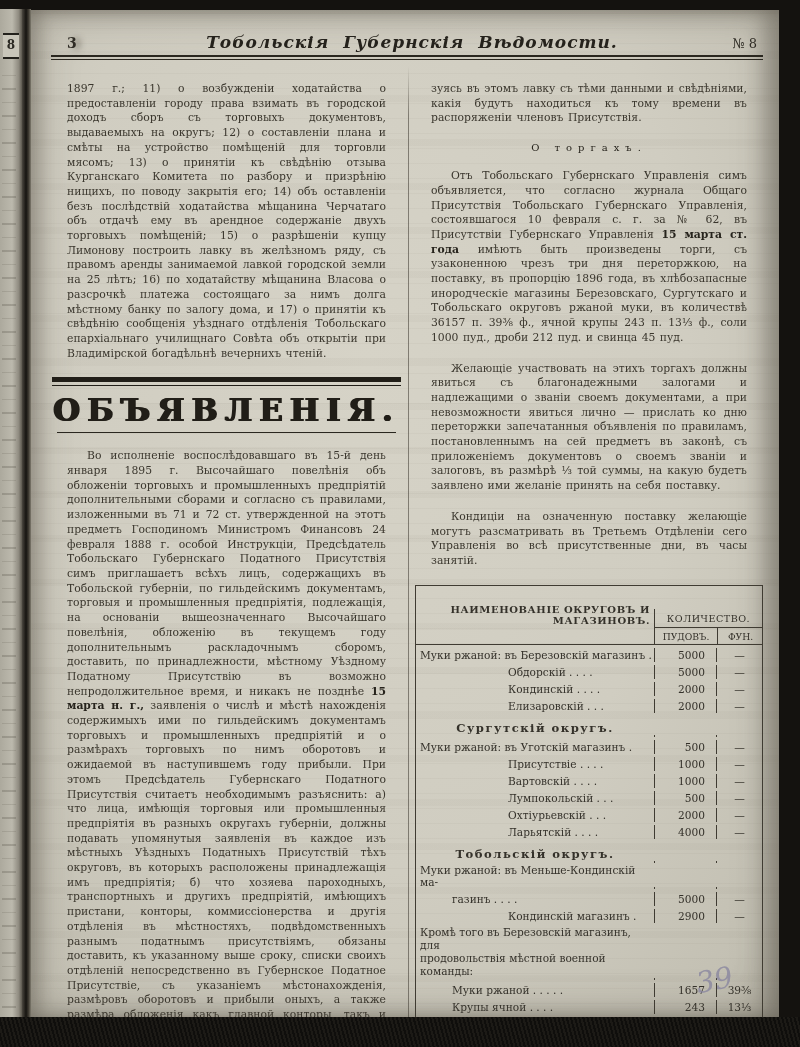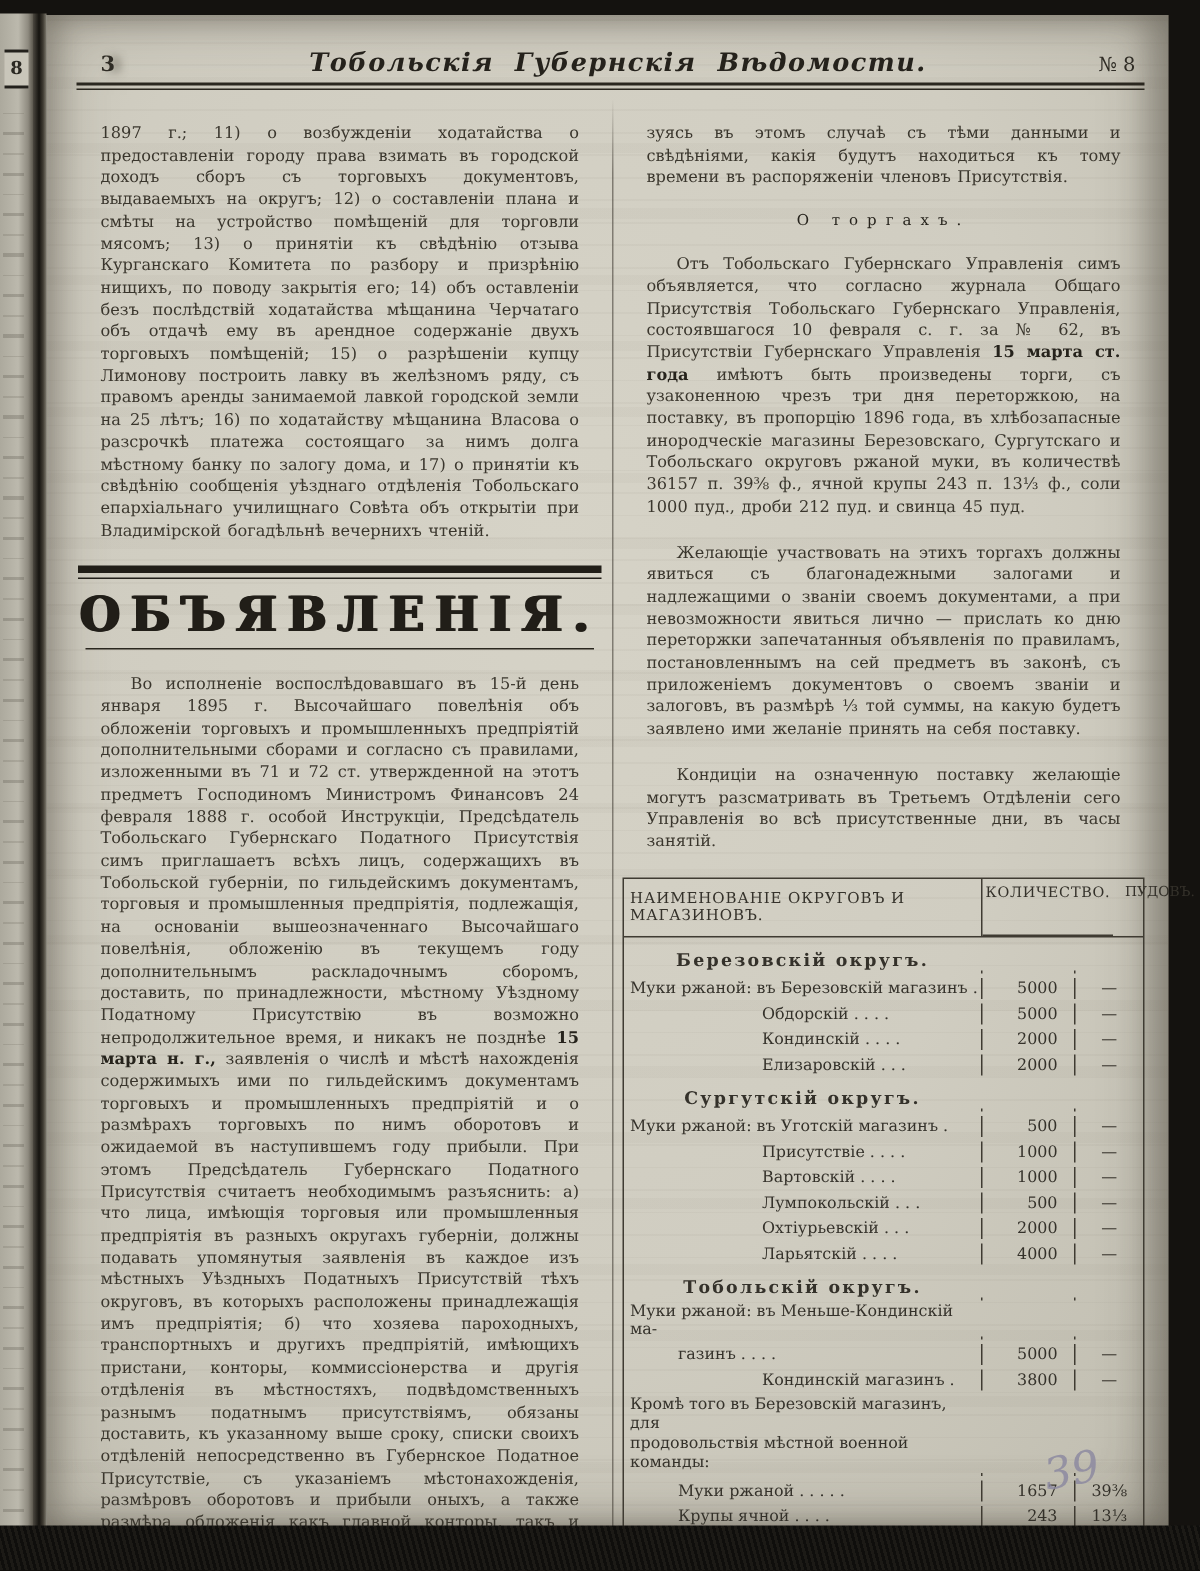--- a/index.html
+++ b/index.html
@@ -53,23 +53,23 @@
   .ann-title{text-align:center;font-weight:bold;font-size:31px;letter-spacing:7px;color:#211e18;
         margin:6px 0 4px 0;transform:scaleY(1.04);
         text-shadow:.8px 0 0 #211e18,-.8px 0 0 #211e18;}
   .rule-thin{border-top:1.2px solid #2a271f;margin:0 6px 8px 6px;}
   
   .torgi-h{text-align:center;font-weight:normal;font-size:10px;letter-spacing:6px;color:#26231c;
         margin:10px 0 9px 0;}
   
   .gtable{margin-top:11px;border:1.4px solid #3f3b32;font-size:10.6px;color:#34312a;}
   .t-head{display:grid;grid-template-columns:1fr 108px;border-bottom:1.2px solid #3f3b32;}
-  .t-head-name{display:flex;align-items:center;justify-content:center;text-align:left;
-        font-size:10px;letter-spacing:.6px;padding:8px 4px;}
-  .t-head-qty{border-left:1.2px solid #3f3b32;display:flex;}
+  .t-head-name{display:flex;align-items:center;justify-content:center;text-align:right;
+        font-size:10px;letter-spacing:.6px;padding:8px 4px;font-weight:bold;}
+  .t-head-qty{border-left:1.2px solid #3f3b32;display:flex;flex-direction:column;margin-top:23px;}
   .t-qty-top{text-align:center;font-size:9.6px;letter-spacing:.5px;padding:4px 2px 3px 2px;
         border-bottom:1px solid #3f3b32;}
   .t-qty-sub{display:grid;grid-template-columns:62px 46px;flex:1;}
   .t-qty-sub span{text-align:center;font-size:9.2px;padding:3px 0 2px 0;}
   .t-qty-sub span + span{border-left:1px solid #3f3b32;}
   .t-row{display:grid;grid-template-columns:1fr 62px 46px;min-height:17px;align-items:end;}
   .t-label{padding:1px 2px 1px 4px;}
   .t-label.ind1{padding-left:92px;}
   .t-label.ind2{padding-left:36px;}
   .t-label.ind3{padding-left:150px;}
@@ -119,46 +119,41 @@
           </div>
           <div>
               <p class="body-p indent"><span>Во исполненіе воспослѣдовавшаго въ 15-й день января 1895 г. Высочайшаго повелѣнія объ обложеніи торговыхъ и промышленныхъ предпріятій дополнительными сборами и согласно съ правилами, изложенными въ 71 и 72 ст. утвержденной на этотъ предметъ Господиномъ Министромъ Финансовъ 24 февраля 1888 г. особой Инструкціи, Предсѣдатель Тобольскаго Губернскаго Податного Присутствія симъ приглашаетъ всѣхъ лицъ, содержащихъ въ Тобольской губерніи, по гильдейскимъ документамъ, торговыя и промышленныя предпріятія, подлежащія, на основаніи вышеозначеннаго Высочайшаго повелѣнія, обложенію въ текущемъ году дополнительнымъ раскладочнымъ сборомъ, доставить, по принадлежности, мѣстному Уѣздному Податному Присутствію въ возможно непродолжительное время, и никакъ не позднѣе </span><span class="bseg">15 марта н. г.,</span><span> заявленія о числѣ и мѣстѣ нахожденія содержимыхъ ими по гильдейскимъ документамъ торговыхъ и промышленныхъ предпріятій и о размѣрахъ торговыхъ по нимъ оборотовъ и ожидаемой въ наступившемъ году прибыли. При этомъ Предсѣдатель Губернскаго Податного Присутствія считаетъ необходимымъ разъяснить: а) что лица, имѣющія торговыя или промышленныя предпріятія въ разныхъ округахъ губерніи, должны подавать упомянутыя заявленія въ каждое изъ мѣстныхъ Уѣздныхъ Податныхъ Присутствій тѣхъ округовъ, въ которыхъ расположены принадлежащія имъ предпріятія; б) что хозяева пароходныхъ, транспортныхъ и другихъ предпріятій, имѣющихъ пристани, конторы, коммиссіонерства и другія отдѣленія въ мѣстностяхъ, подвѣдомственныхъ разнымъ податнымъ присутствіямъ, обязаны доставить, къ указанному выше сроку, списки своихъ отдѣленій непосредственно въ Губернское Податное Присутствіе, съ указаніемъ мѣстонахожденія, размѣровъ оборотовъ и прибыли оныхъ, а также размѣра обложенія какъ главной конторы, такъ и каждаго изъ сихъ отдѣленій въ предшествовавшій годъ; в) что заявленія о размѣрахъ годовыхъ оборотовъ и ожидаемой прибыли по предпріятіямъ должны быть составлены со всею возможною правильностью и точностью, въ видахъ устраненія какъ нареканій и жалобъ со стороны прочихъ плательщиковъ раскладочнаго сбора, такъ и необходимости для Податныхъ Присутствій вновь провѣрять эти заявленія предоставленными имъ въ законѣ способами, и г) что въ случаѣ непоступленія отъ кого-либо изъ плательщиковъ раскладочнаго сбора заявленій о размѣрахъ оборотовъ и прибылей по содержимымъ ими предпріятіямъ, мѣстныя Податныя Присутствія, при производствѣ раскладки сбора, поставлены будутъ въ необходимость сами опредѣлять обороты и прибыли по тѣмъ предпріятіямъ, о которыхъ не будетъ подано заявленій, сообра-</span></p>
             </div>
         </div>
 
         <div class="col-div"></div>
 
         <div class="col-r">
           <div>
-              <p class="body-p">зуясь въ этомъ случаѣ съ тѣми данными и свѣдѣніями, какія будутъ находиться къ тому времени въ распоряженіи членовъ Присутствія.</p>
+              <p class="body-p">зуясь въ этомъ лавку съ тѣми данными и свѣдѣніями, какія будутъ находиться къ тому времени въ распоряженіи членовъ Присутствія.</p>
             </div>
           <div class="torgi-h">О торгахъ.</div>
           <div>
               <p class="body-p indent"><span>Отъ Тобольскаго Губернскаго Управленія симъ объявляется, что согласно журнала Общаго Присутствія Тобольскаго Губернскаго Управленія, состоявшагося 10 февраля с. г. за № 62, въ Присутствіи Губернскаго Управленія </span><span class="bseg">15 марта ст. года</span><span> имѣютъ быть произведены торги, съ узаконенною чрезъ три дня переторжкою, на поставку, въ пропорцію 1896 года, въ хлѣбозапасные инородческіе магазины Березовскаго, Сургутскаго и Тобольскаго округовъ ржаной муки, въ количествѣ 36157 п. 39⅜ ф., ячной крупы 243 п. 13⅓ ф., соли 1000 пуд., дроби 212 пуд. и свинца 45 пуд.</span></p>
               <p class="body-p indent">Желающіе участвовать на этихъ торгахъ должны явиться съ благонадежными залогами и надлежащими о званіи своемъ документами, а при невозможности явиться лично — прислать ко дню переторжки запечатанныя объявленія по правиламъ, постановленнымъ на сей предметъ въ законѣ, съ приложеніемъ документовъ о своемъ званіи и залоговъ, въ размѣрѣ ⅓ той суммы, на какую будетъ заявлено ими желаніе принять на себя поставку.</p>
               <p class="body-p indent">Кондиціи на означенную поставку желающіе могутъ разсматривать въ Третьемъ Отдѣленіи сего Управленія во всѣ присутственные дни, въ часы занятій.</p>
             </div>
 
           <div class="gtable">
             <div class="t-head">
               <div class="t-head-name">НАИМЕНОВАНІЕ ОКРУГОВЪ И МАГАЗИНОВЪ.</div>
               <div class="t-head-qty">
                 <div class="t-qty-top">КОЛИЧЕСТВО.</div>
                 <div class="t-qty-sub">
                   <span>ПУДОВЪ.</span>
                   <span>ФУН.</span>
                 </div>
               </div>
             </div>
             <div>
-                <div class="t-row section">
-                  <div class="t-label">Березовскій округъ.</div>
-                  <div class="t-pud"></div>
-                  <div class="t-fun"></div>
-                </div>
                 <div class="t-row item">
                   <div class="t-label">Муки ржаной: въ Березовскій магазинъ .</div>
                   <div class="t-pud">5000</div>
                   <div class="t-fun">—</div>
                 </div>
                 <div class="t-row item">
                   <div class="t-label ind1">Обдорскій .    .    .    .</div>
                   <div class="t-pud">5000</div>
                   <div class="t-fun">—</div>
                 </div>
@@ -217,21 +212,21 @@
                   <div class="t-pud"></div>
                   <div class="t-fun"></div>
                 </div>
                 <div class="t-row item">
                   <div class="t-label ind2">газинъ .    .    .    .</div>
                   <div class="t-pud">5000</div>
                   <div class="t-fun">—</div>
                 </div>
                 <div class="t-row item">
                   <div class="t-label ind1">Кондинскій магазинъ .</div>
-                  <div class="t-pud">3800</div>
+                  <div class="t-pud">2900</div>
                   <div class="t-fun">—</div>
                 </div>
                 <div class="t-row note">
                   <div class="t-label">Кромѣ того въ Березовскій магазинъ, для
 продовольствія мѣстной военной команды:</div>
                   <div class="t-pud"></div>
                   <div class="t-fun"></div>
                 </div>
                 <div class="t-row item">
                   <div class="t-label ind2">Муки ржаной .    .    .    .    .</div>

